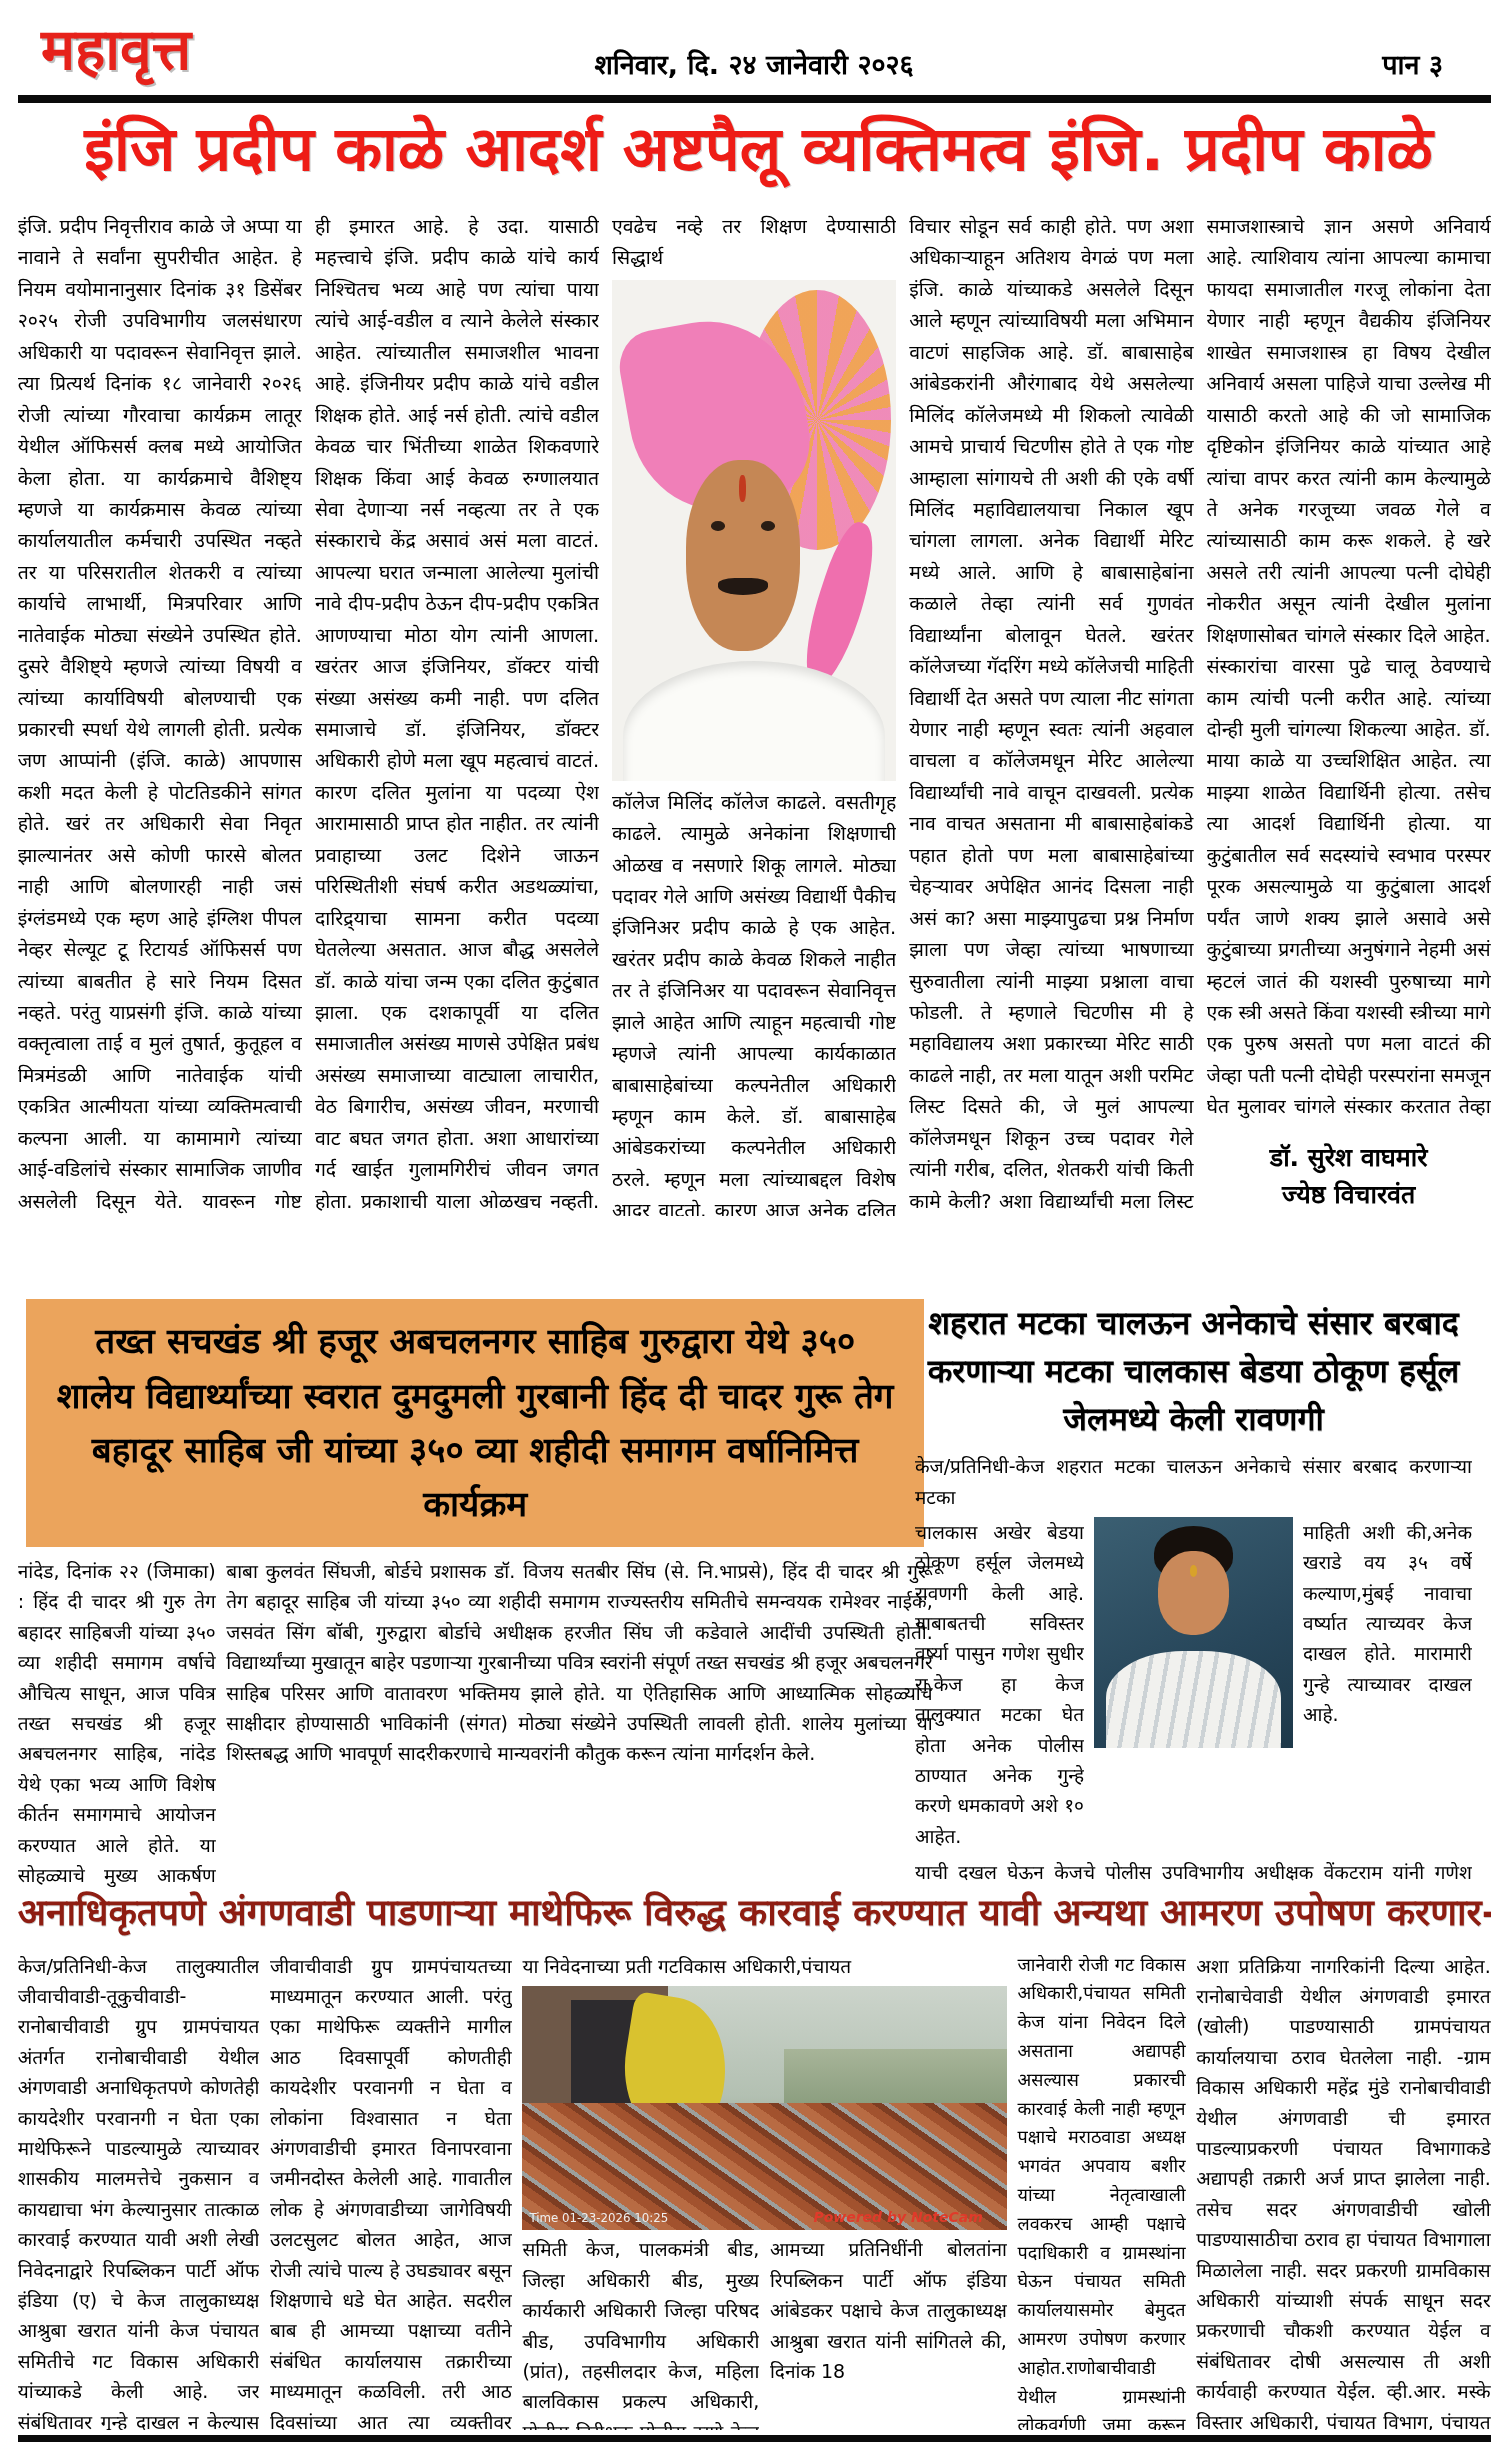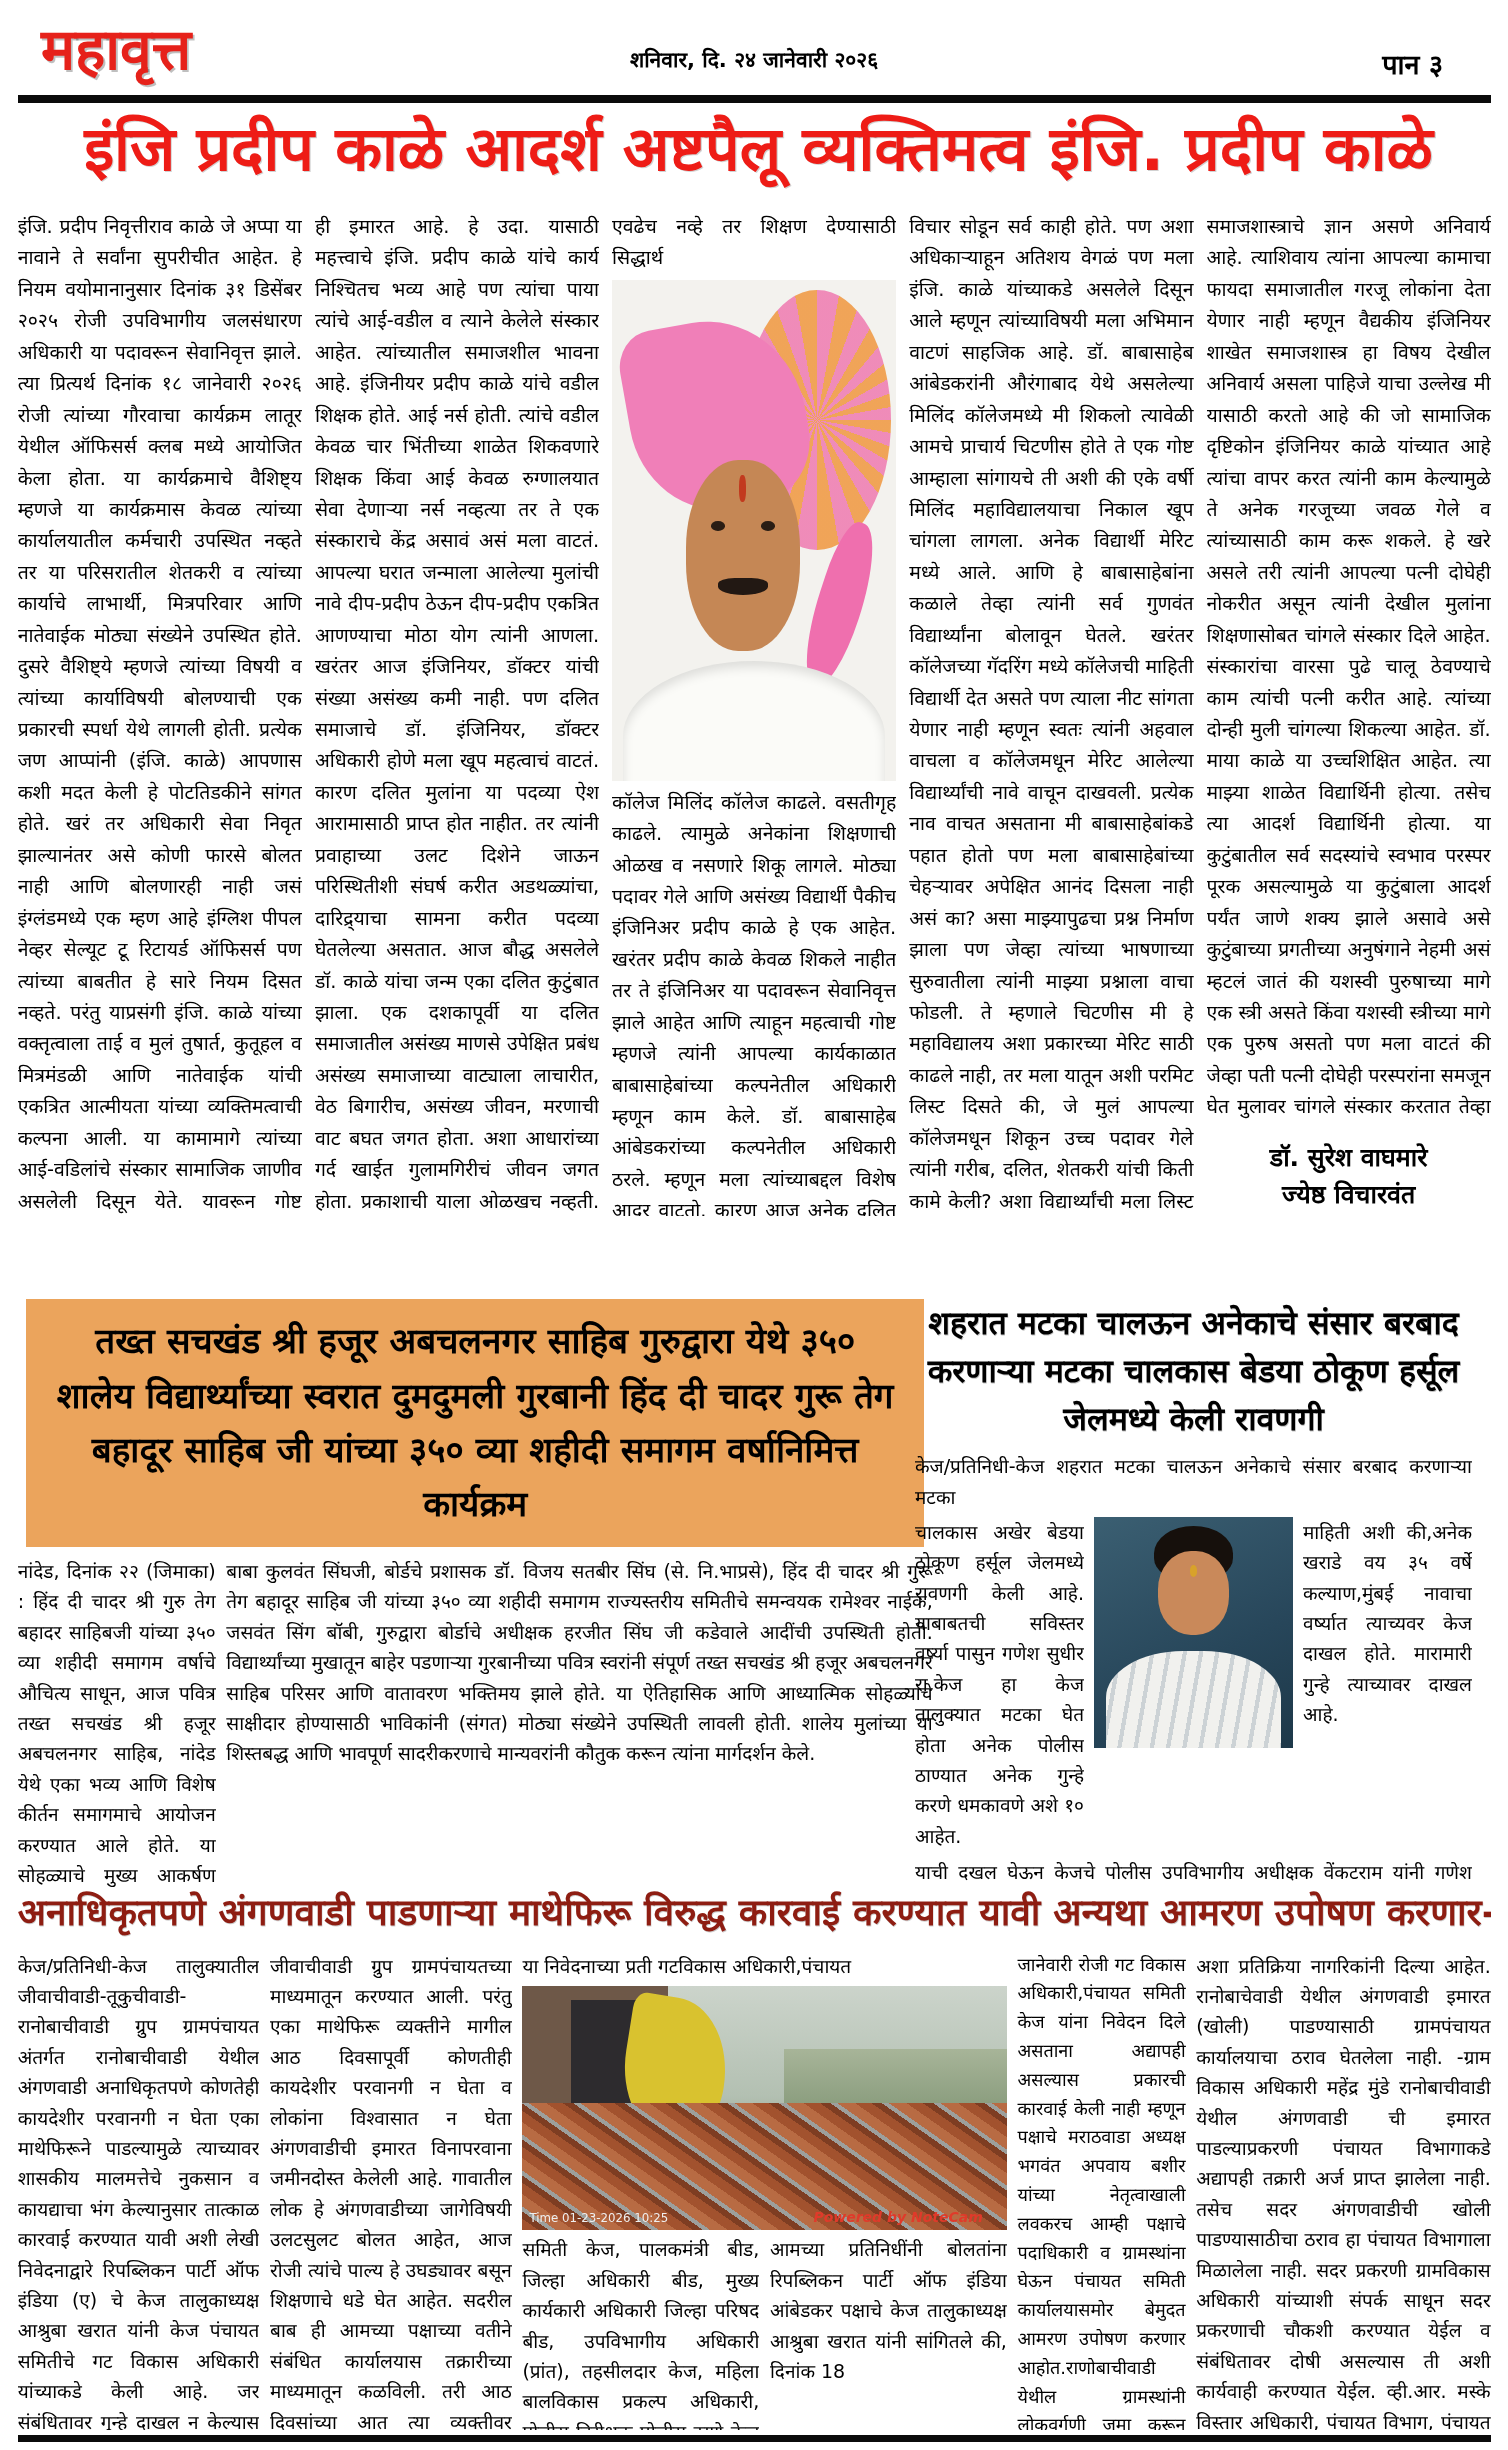--- a/index.html
+++ b/index.html
@@ -2,21 +2,21 @@
 <html style="font-size:9.4px"><head>
 <meta charset="utf-8">
 <style>
   html,body{margin:0;padding:0;background:#e9e9e9;}
   .page{position:relative;width:1508px;height:2450px;background:#ffffff;
         font-family:"DejaVu Sans",sans-serif;color:#000;overflow:hidden;}
   .abs{position:absolute;margin-top:8px;}
   
   .masthead{left:41px;top:13px;font-size:57px;font-weight:900;color:#e6211a;
             text-shadow:1.8px 1.8px 0 rgba(0,0,0,.25);line-height:1;}
-  .dateline{left:50%;top:37px;transform:translateX(-50%);font-size:21px;font-weight:800;}
+  .dateline{left:50%;top:37px;transform:translateX(-50%);font-size:27px;font-weight:800;}
   .pageno{right:65px;top:37px;font-size:27px;font-weight:800;}
   .toprule{left:17.7px;top:87px;width:1473px;height:7.7px;background:#0b0b0b;}
   
   .lead-head{left:22px;top:106px;width:1473px;text-align:center;font-size:61px;
              font-weight:900;color:#ee1c16;white-space:nowrap;line-height:1.15;
              text-shadow:1.2px 1.2px 0 rgba(0,0,0,.18);}
   .lead-cols{left:17.7px;top:203px;width:1473px;height:1005px;display:flex;gap:13px;}
   .col{flex:1;overflow:hidden;}
   .bodytext{font-size:19.4px;line-height:1.62;text-align:justify;}
   .smalltext{font-size:19px;line-height:1.6;text-align:justify;}

